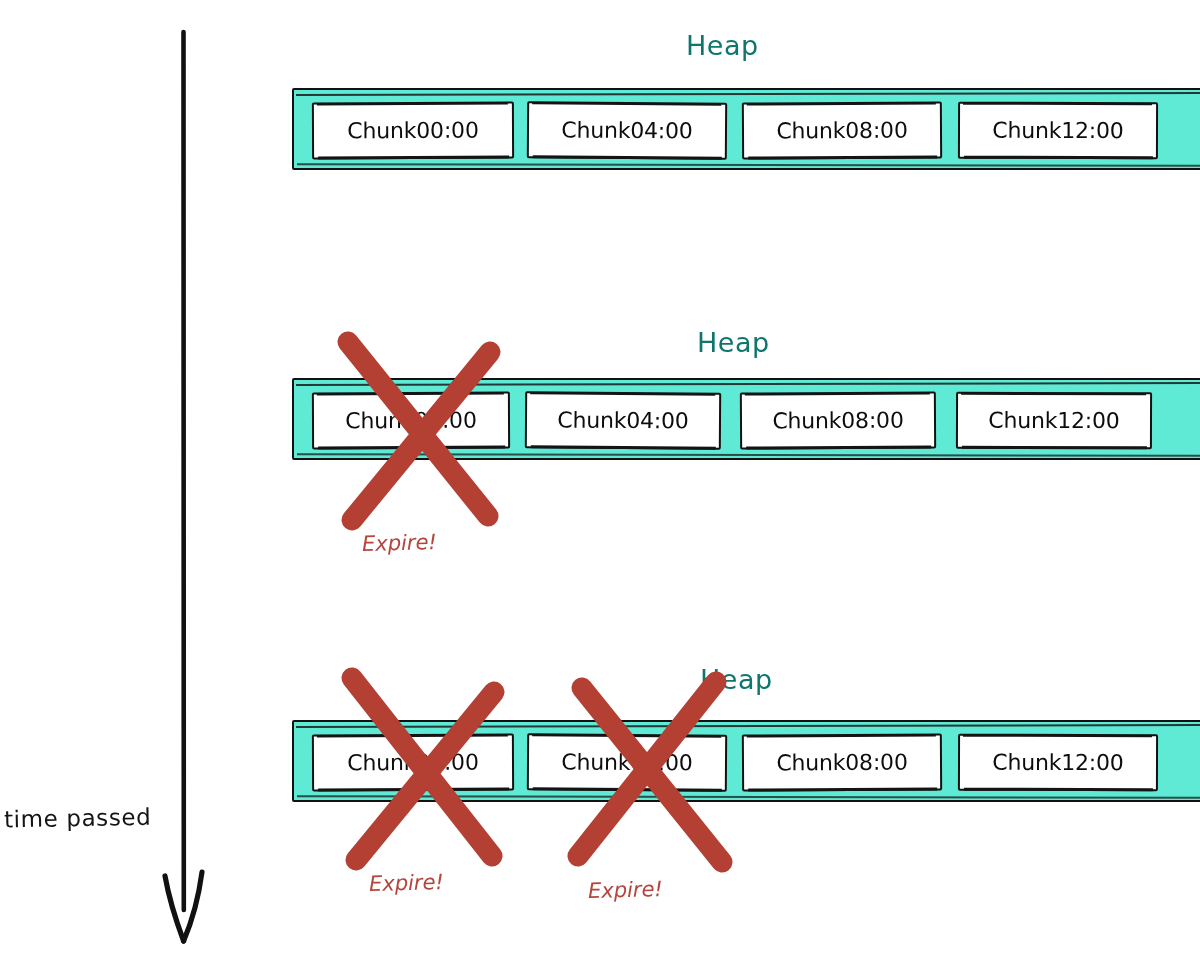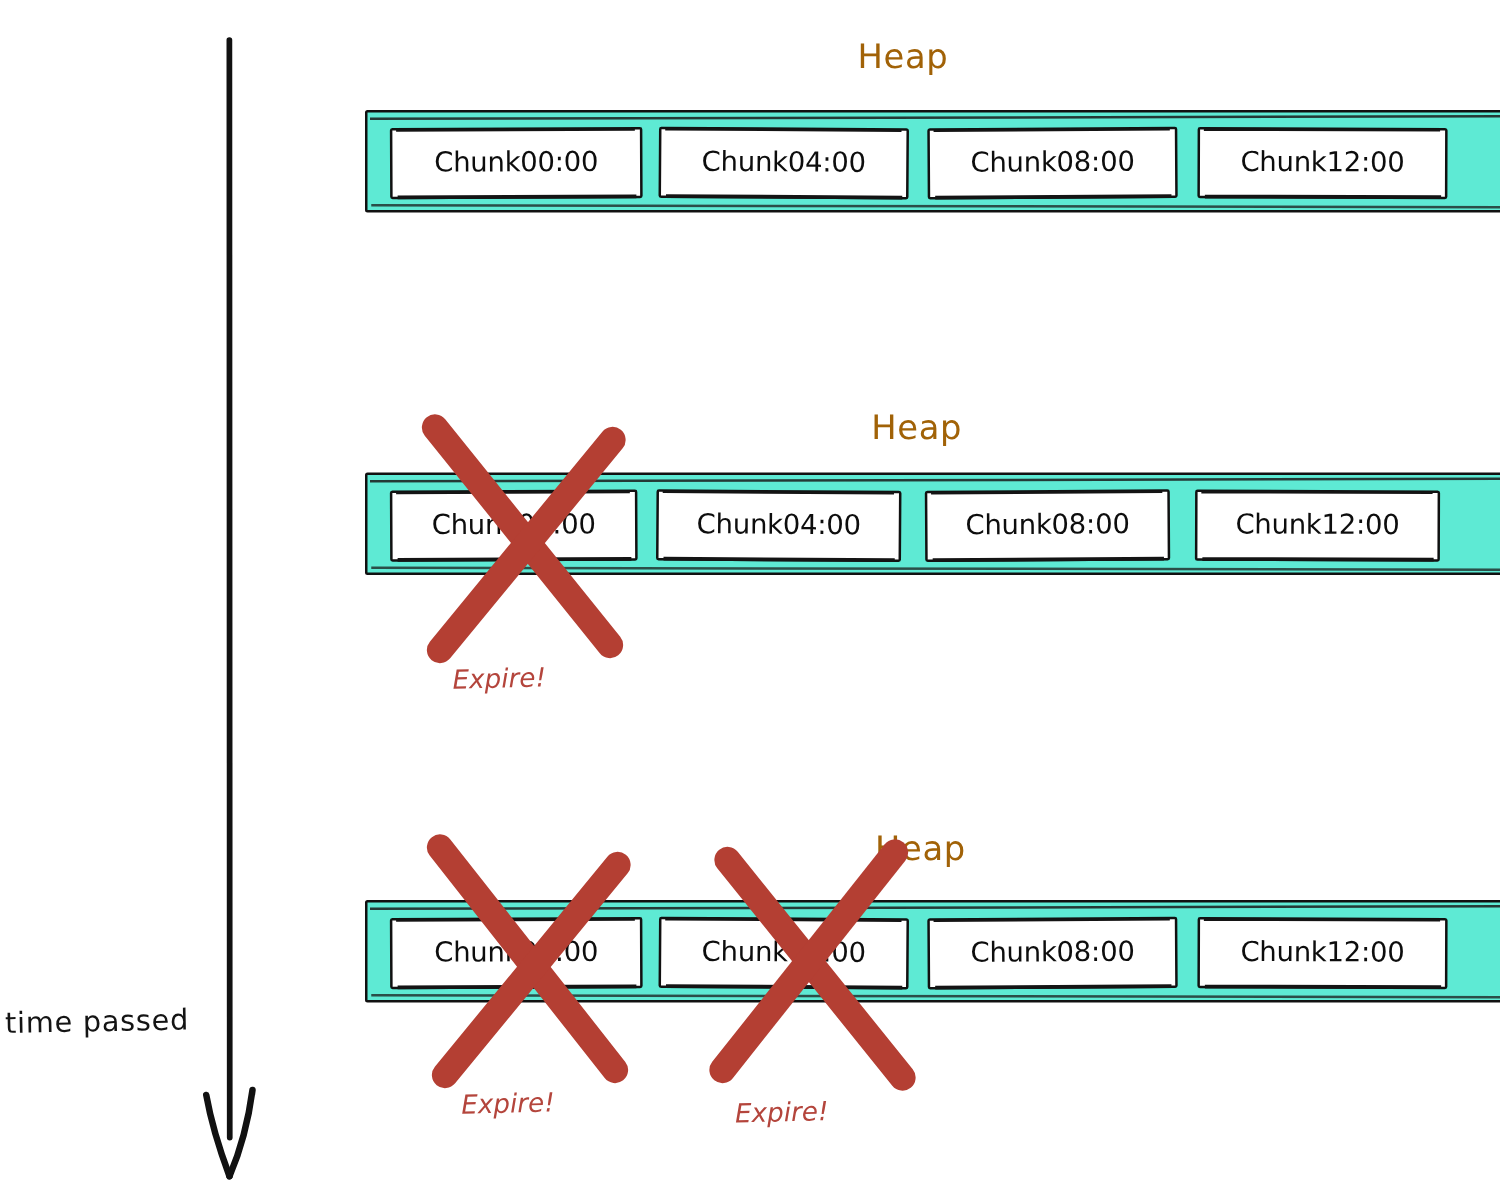--- a/index.html
+++ b/index.html
@@ -43,21 +43,21 @@
   
   .heap-row {
     position: absolute;
     left: 292px;
     width: 884px;
   }
   .heap-title {
     position: absolute;
     font-family: "DejaVu Sans", sans-serif;
     font-size: 27px;
-    color: #a16207;
+    color: #0f766e;
     letter-spacing: 0.5px;
     white-space: nowrap;
   }
 
   
   .heap-bar {
     position: absolute;
     left: 0;
     width: 952px;
     height: 82px;

